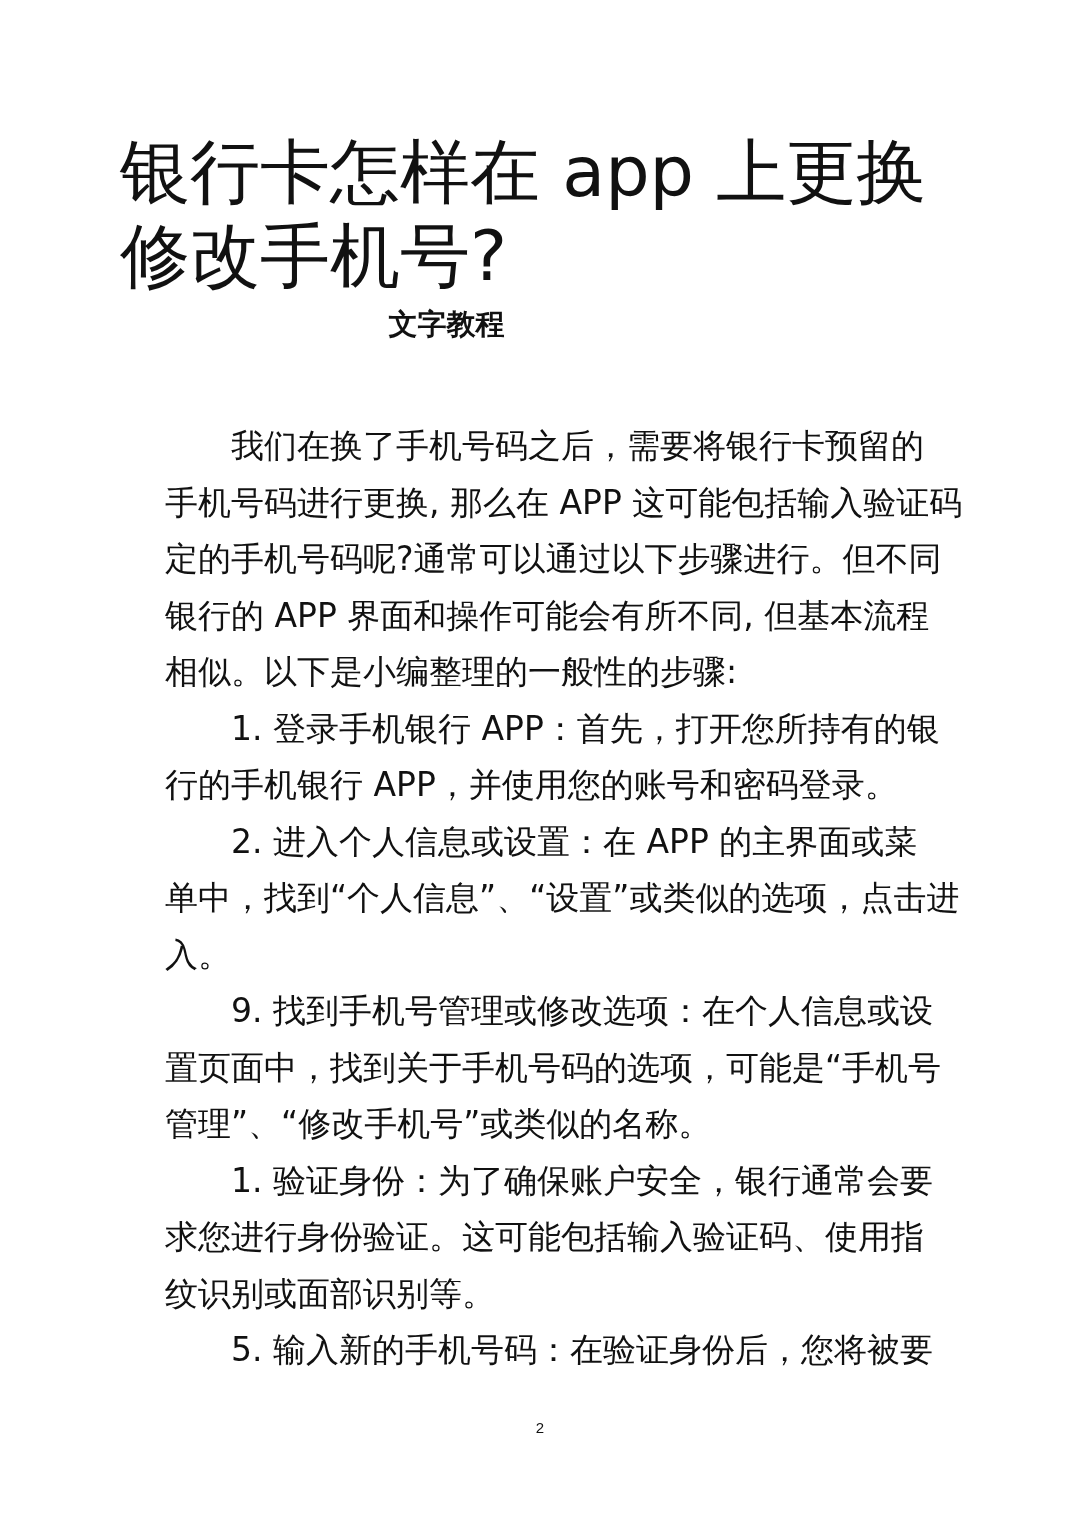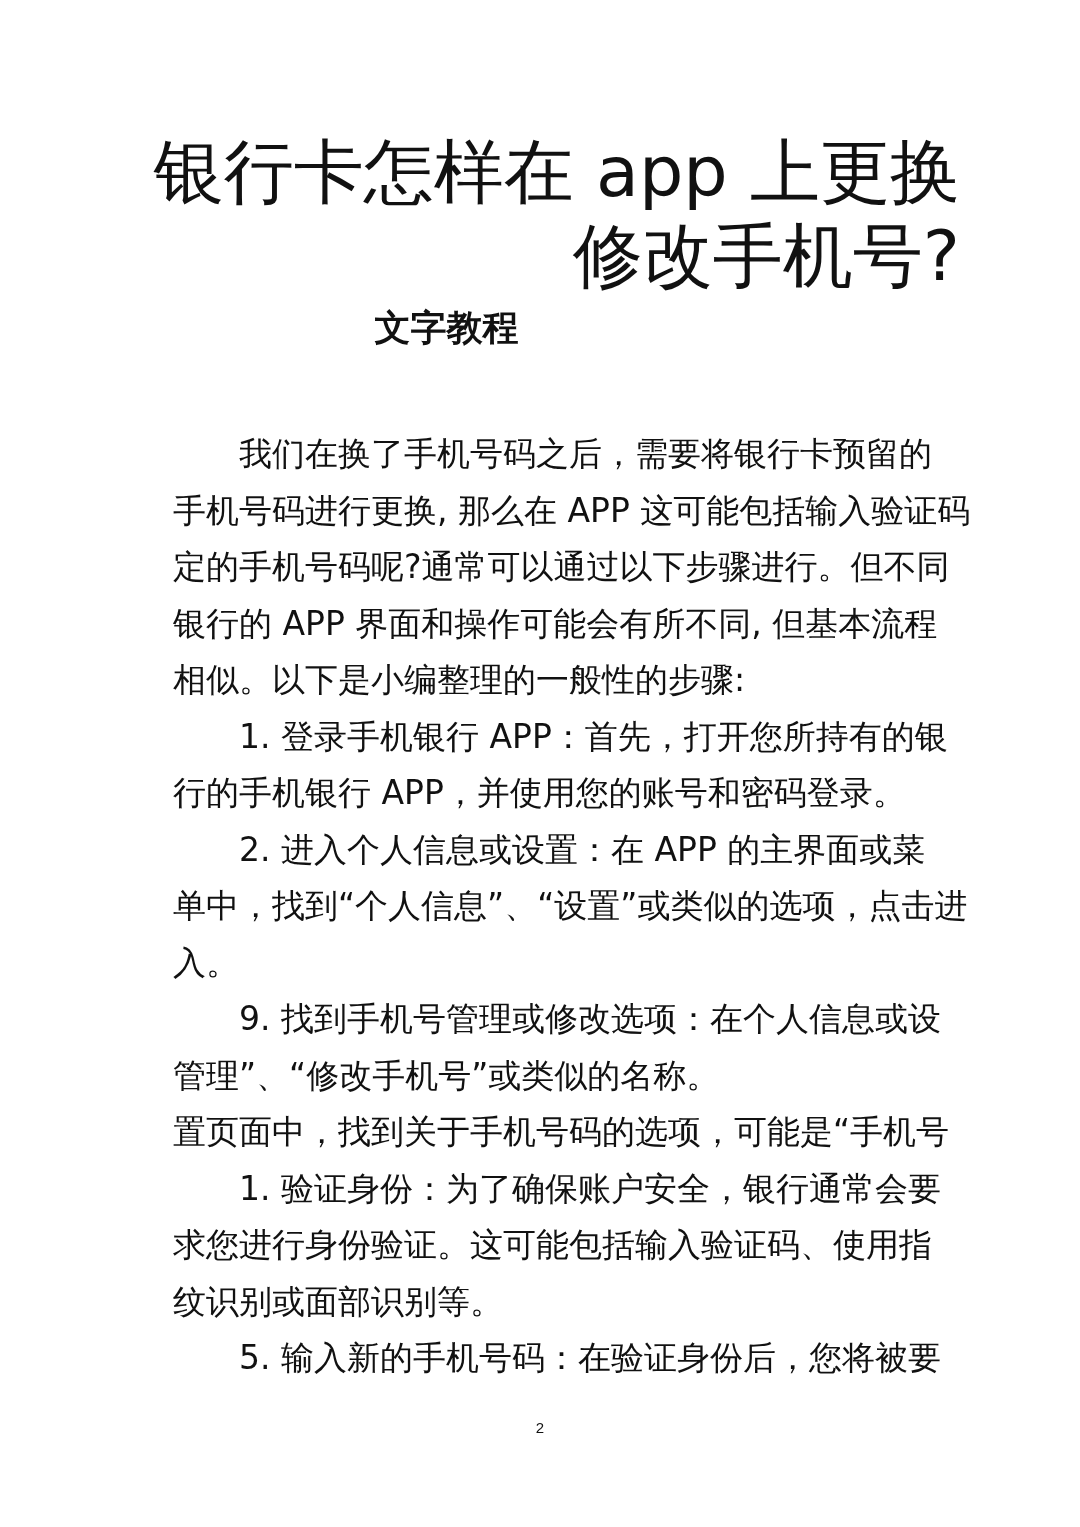--- a/index.html
+++ b/index.html
@@ -19,46 +19,46 @@
       position: absolute;
       left: 0;
       top: 0;
       width: 1080px;
       height: 1527px;
     }
     .title {
       position: absolute;
       left: 120px;
       width: 840px;
-      text-align: right;
+      text-align: left;
       font-size: 70px;
       line-height: 1;
       font-weight: 400;
       letter-spacing: 0px;
       white-space: nowrap;
       margin: 0;
     }
     .title-line-1 { top: 137px; }
     .title-line-2 { top: 221px; }
     .subtitle {
       position: absolute;
       left: 0;
       width: 893px;
       top: 310px;
       text-align: center;
-      font-size: 36px;
+      font-size: 29px;
       line-height: 1;
       margin: 0;
     }
     .body-text {
       position: absolute;
       left: 165px;
       width: 752px;
       top: 418px;
-      margin: 8px;
+      margin: 0;
     }
     .line {
       display: block;
       height: 56.5px;
       font-size: 33px;
       line-height: 56.5px;
       white-space: nowrap;
       text-align: justify;
       text-align-last: justify;
     }
@@ -100,22 +100,22 @@
     <span class="line last">相似。以下是小编整理的一般性的步骤:</span>
 
     <span class="line indent">1. 登录手机银行 APP：首先，打开您所持有的银</span>
     <span class="line last">行的手机银行 APP，并使用您的账号和密码登录。</span>
 
     <span class="line indent">2. 进入个人信息或设置：在 APP 的主界面或菜</span>
     <span class="line">单中，找到“个人信息”、“设置”或类似的选项，点击进</span>
     <span class="line last">入。</span>
 
     <span class="line indent">9. 找到手机号管理或修改选项：在个人信息或设</span>
+    <span class="line">置页面中，找到关于手机号码的选项，可能是“手机号</span>
     <span class="line last">管理”、“修改手机号”或类似的名称。</span>
-    <span class="line">置页面中，找到关于手机号码的选项，可能是“手机号</span>
 
     <span class="line indent">1. 验证身份：为了确保账户安全，银行通常会要</span>
     <span class="line">求您进行身份验证。这可能包括输入验证码、使用指</span>
     <span class="line last">纹识别或面部识别等。</span>
 
     <span class="line indent">5. 输入新的手机号码：在验证身份后，您将被要</span>
   </div>
 
   <div class="page-number">2</div>
 

